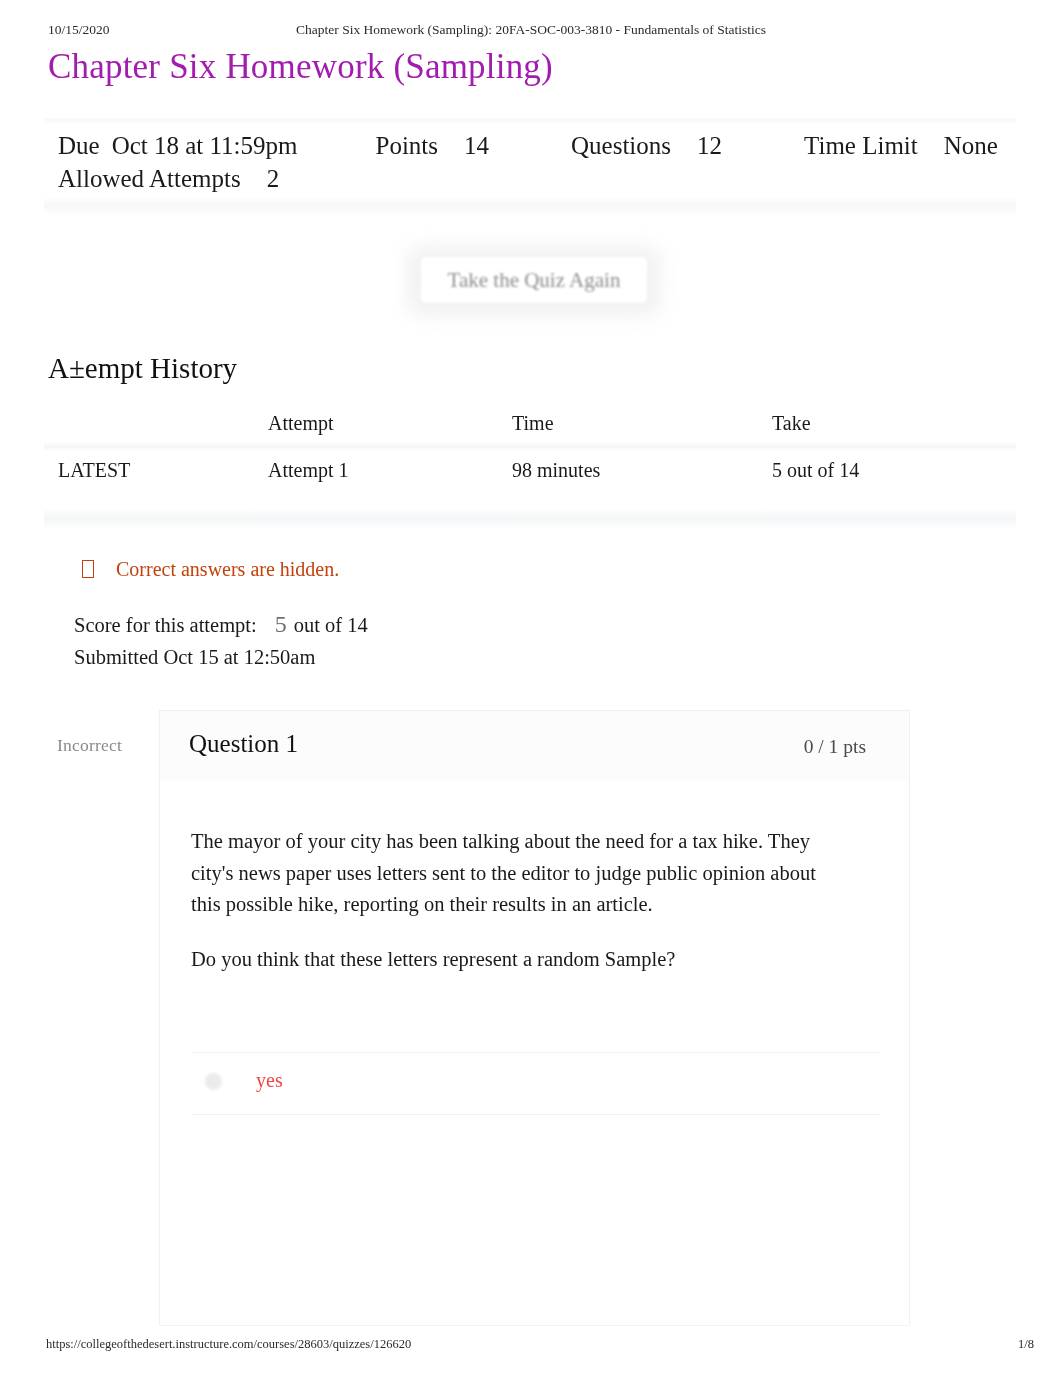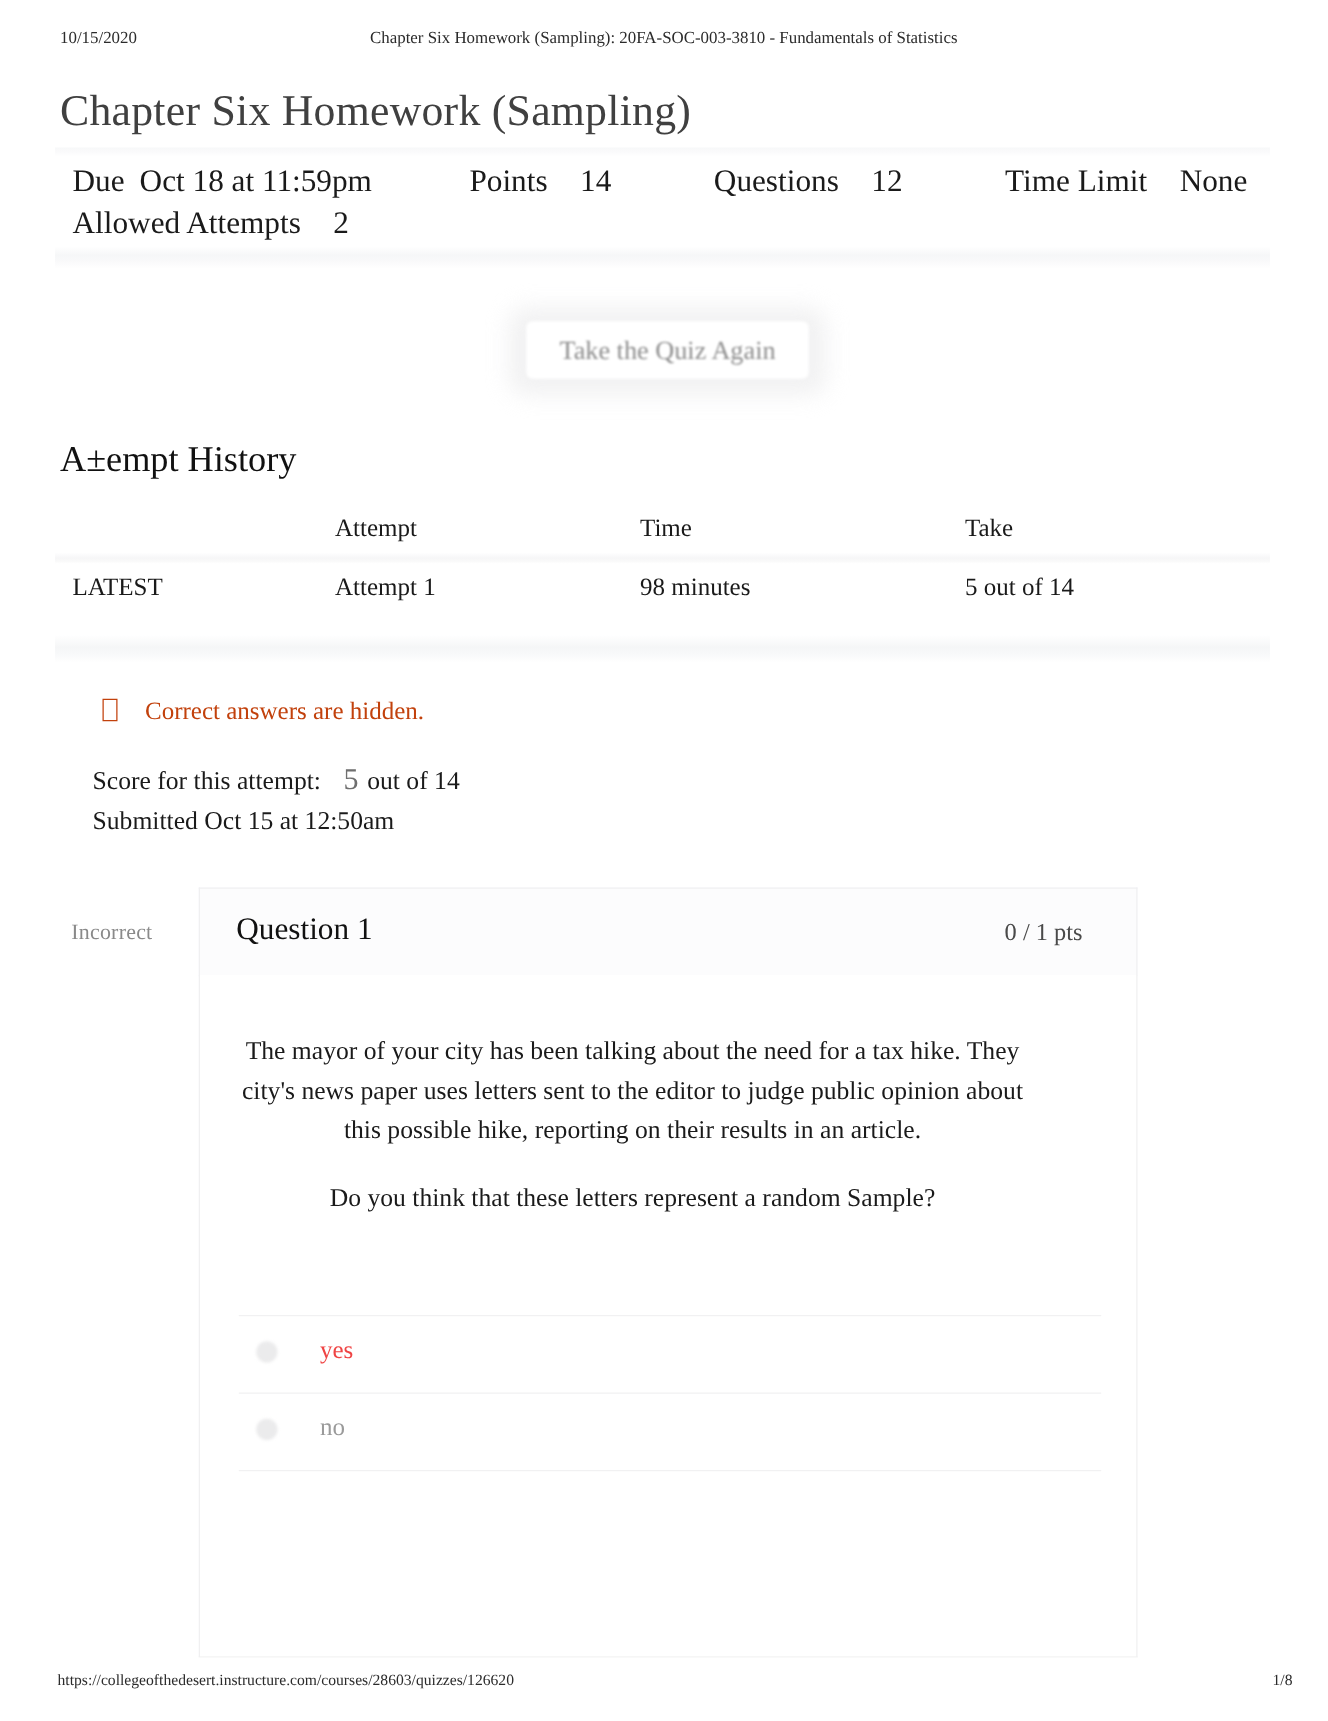--- a/index.html
+++ b/index.html
@@ -58,25 +58,25 @@
   .print-footer .pf-page {
     position: absolute;
     right: 28px;
     top: 0;
   }
 
   
   .page-title {
     position: absolute;
     left: 48px;
-    top: 69px;
+    top: 47px;
     font-size: 35px;
     font-weight: 400;
     letter-spacing: .2px;
-    color: #404040;
+    color: #a21caf;
     line-height: 1.16;
     margin: 0;
   }
 
   
   .meta-band {
     position: absolute;
     left: 44px;
     top: 118px;
     width: 972px;
@@ -272,21 +272,20 @@
     filter: blur(.6px);
     letter-spacing: .2px;
   }
 
   .q-card {
     position: absolute;
     left: 159px;
     top: 710px;
     width: 749px;
     height: 615px;
-    text-align: center;
   }
   .q-head {
     position: absolute;
     left: 0;
     top: 0;
     width: 749px;
     height: 70px;
     background: #fcfcfd;
     border-top: 1px solid #f0f0f1;
     border-left: 1px solid #f0f0f1;
@@ -428,24 +427,20 @@
   <div class="q-body">
     <div class="q-text">
       <p>The mayor of your city has been talking about the need for a tax hike. They city's news paper uses letters sent to the editor to judge public opinion about this possible hike, reporting on their results in an article.</p>
       <p>Do you think that these letters represent a random Sample?</p>
     </div>
     <div class="answers">
       <div class="answer">
         <span class="radio"></span>
         <span class="ans-label picked">yes</span>
       </div>
-      <div class="answer">
-        <span class="radio"></span>
-        <span class="ans-label other">no</span>
-      </div>
     </div>
   </div>
 </div>
 
 <div class="print-footer">
   <span class="pf-url">https://collegeofthedesert.instructure.com/courses/28603/quizzes/126620</span>
   <span class="pf-page">1/8</span>
 </div>
 
 </body></html>

